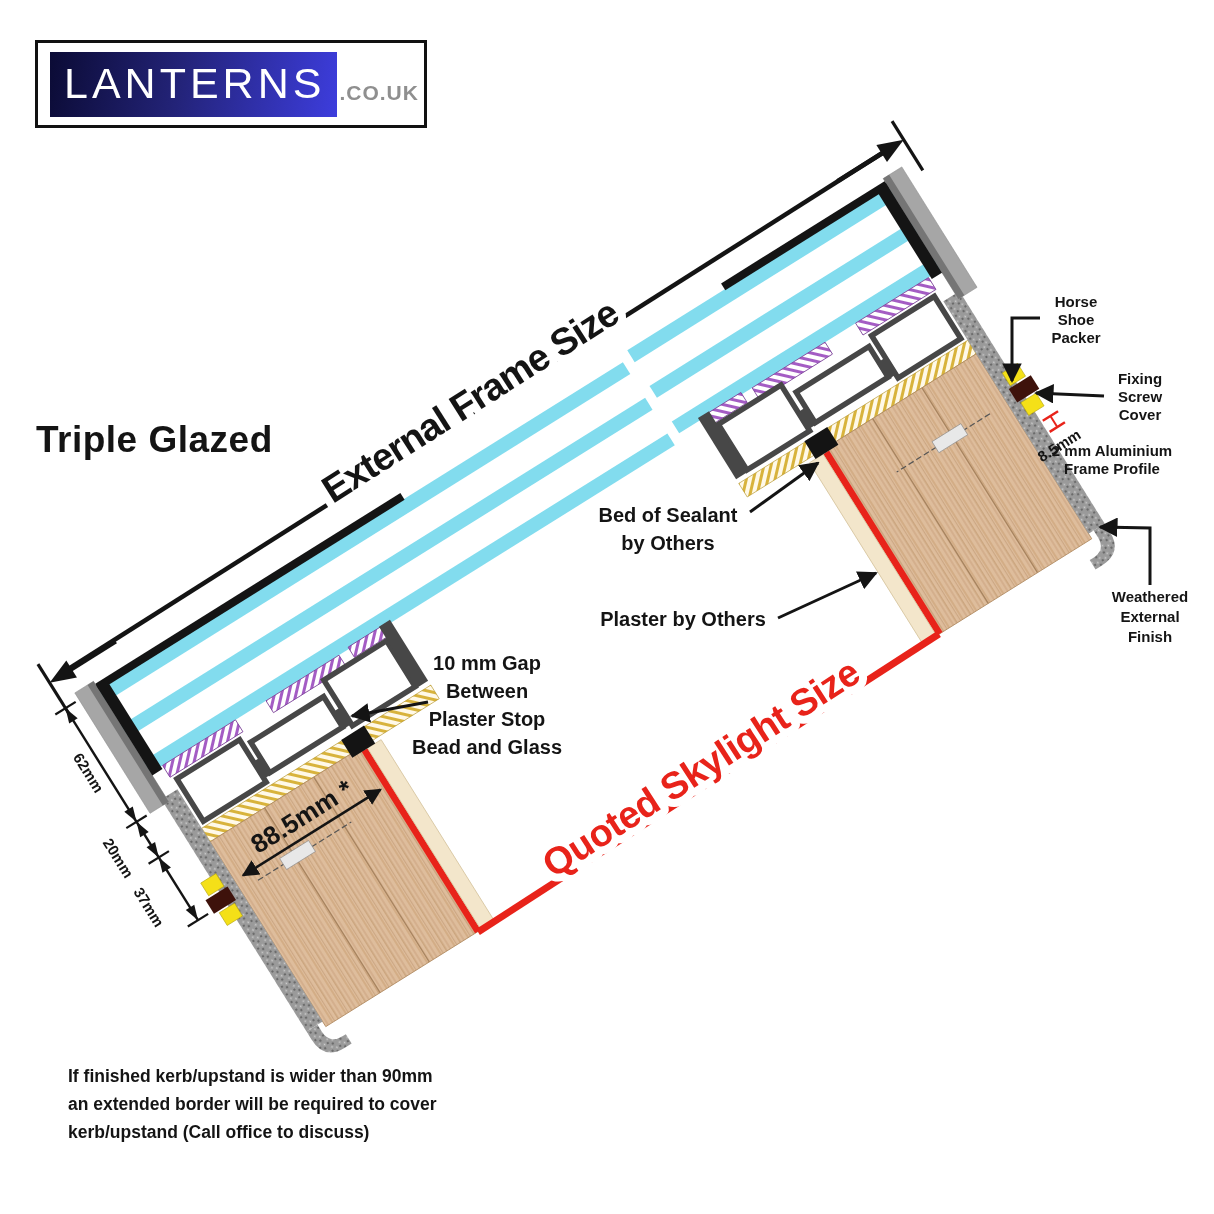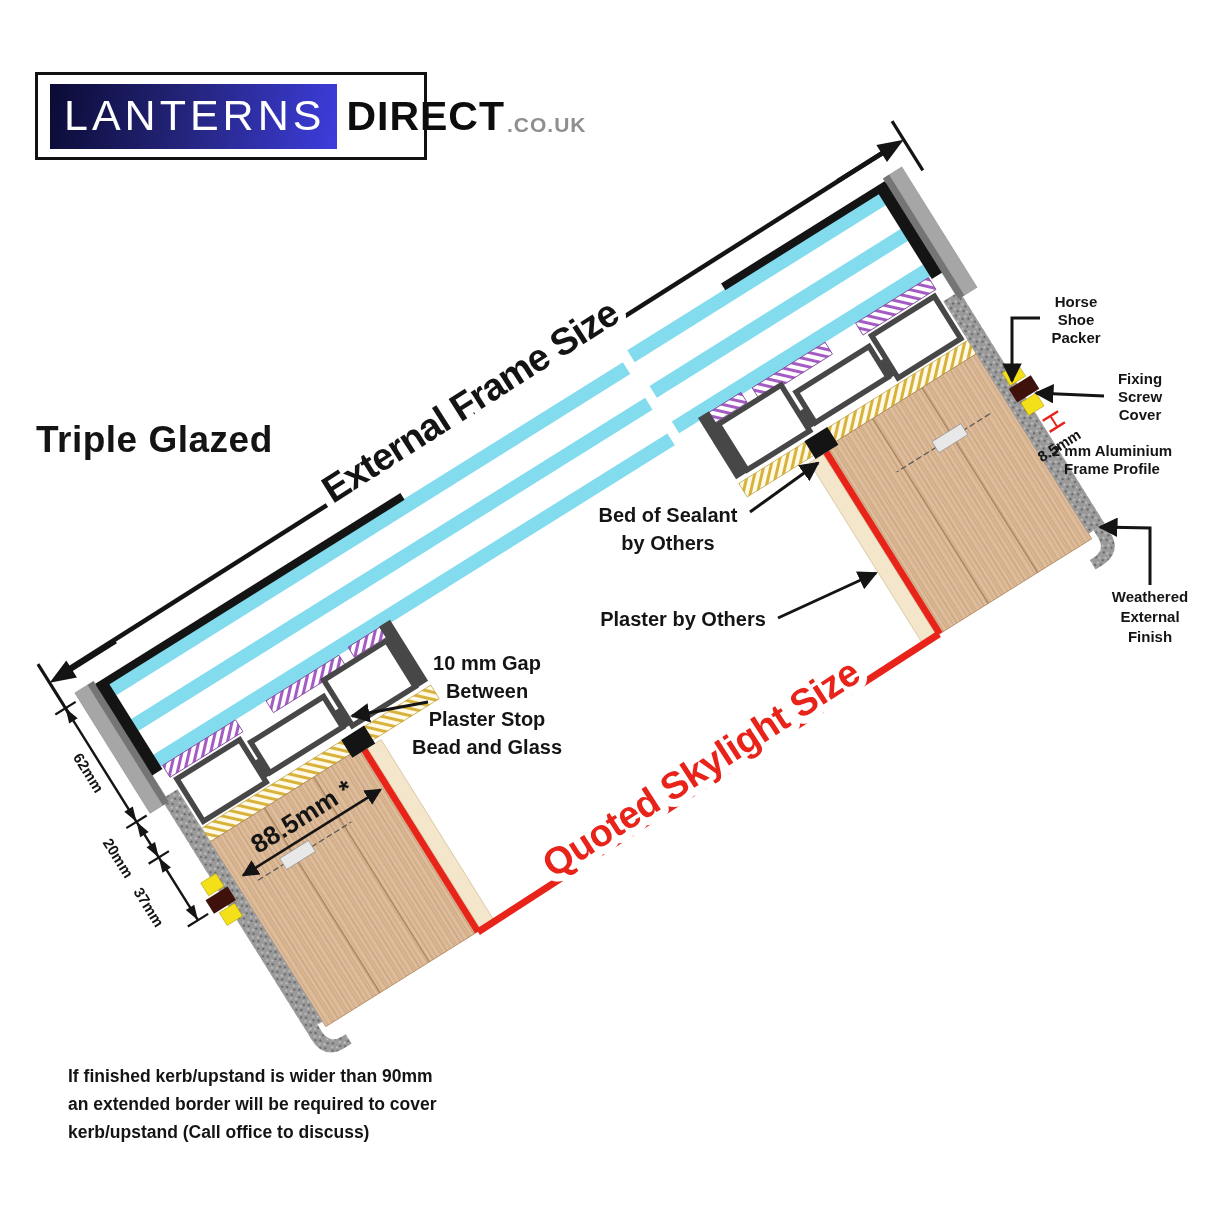--- a/index.html
+++ b/index.html
@@ -1,20 +1,20 @@
 <!DOCTYPE html>
 <html><head>
 <meta charset="utf-8">
 <style>
   html,body{margin:0;padding:0;background:#ffffff;}
   #canvas{position:relative;width:1214px;height:1214px;background:#ffffff;overflow:hidden;
           font-family:"Liberation Sans",sans-serif;}
   
   .logo{position:absolute;left:35px;top:40px;width:392px;height:88px;background:#ffffff;
-        border:3px solid #111;box-sizing:border-box;display:flex;align-items:center;padding:0 10px 0 12px;margin-top:32px;}
+        border:3px solid #111;box-sizing:border-box;display:flex;align-items:center;padding:0 10px 0 12px;}
   .logo-blue{background:linear-gradient(100deg,#0b0b35 0%,#232378 45%,#3d3ddd 100%);
              color:#fff;font-size:43px;font-weight:400;letter-spacing:4px;
              padding:10px 12px 12px 14px;line-height:1;}
   .logo-direct{color:#0d0d0d;font-size:41px;font-weight:800;letter-spacing:1px;margin-left:9px;line-height:1;}
   .logo-tld{color:#8f8f8f;font-size:21px;font-weight:700;letter-spacing:1px;align-self:center;margin-top:18px;margin-left:2px;}
   
   svg{position:absolute;left:0;top:0;}
   text{fill:#141414;}
   .t-title{font-size:37px;font-weight:700;letter-spacing:0.5px;}
   .t-big{font-size:38px;font-weight:700;letter-spacing:-1px;}
@@ -27,21 +27,20 @@
   .halo{paint-order:stroke;stroke:#ffffff;stroke-width:16px;stroke-linejoin:round;}
   .mid{text-anchor:middle;}
 </style>
 </head>
 <body>
 
 <div id="canvas">
 
   <div class="logo">
     <span class="logo-blue">LANTERNS</span>
-    <span class="logo-direct">DIRECT</span>
     <span class="logo-tld">.CO.UK</span>
   </div>
 
   <svg width="1214" height="1214" viewBox="0 0 1214 1214">
     <defs>
       <pattern id="wood" patternUnits="userSpaceOnUse" width="16" height="40">
         <rect width="16" height="40" fill="#DEBD9C"></rect>
         <rect x="2" width="1.6" height="40" fill="#CBA57E"></rect>
         <rect x="6.5" width="1" height="40" fill="#C19872" opacity="0.7"></rect>
         <rect x="11" width="2" height="40" fill="#D3AD86"></rect>

